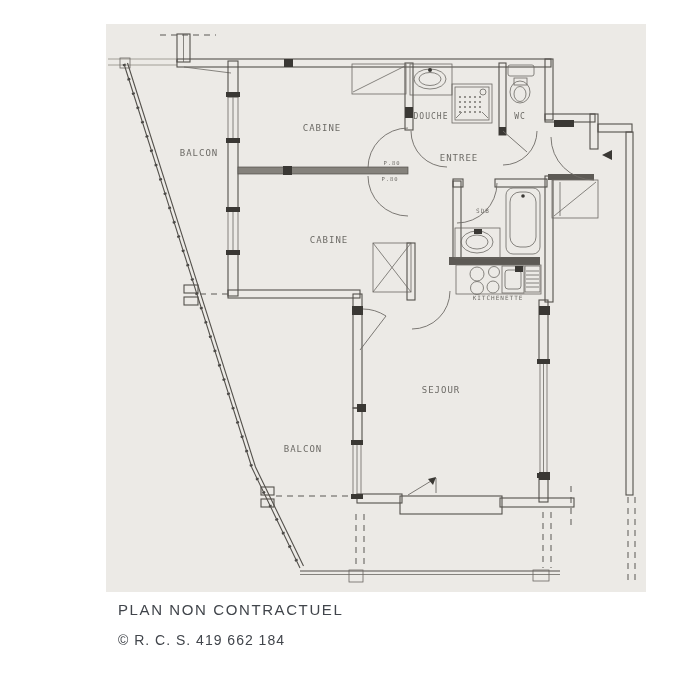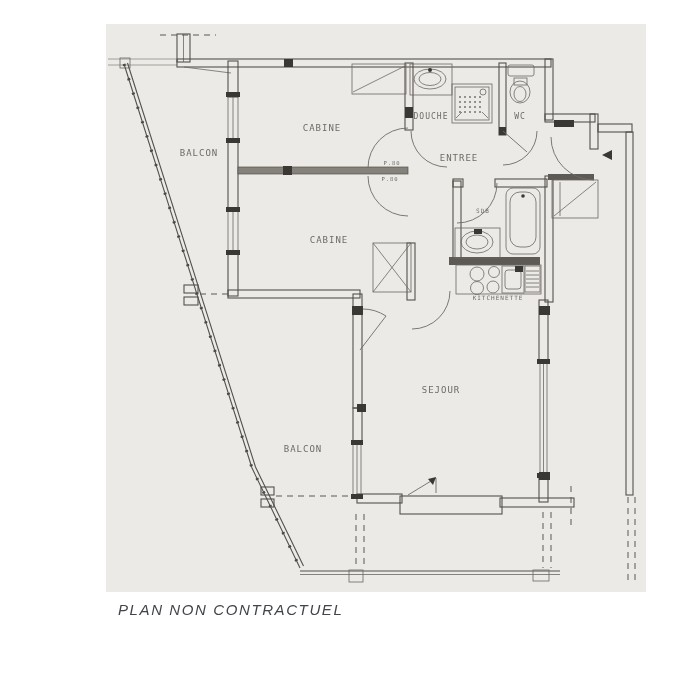--- a/index.html
+++ b/index.html
@@ -9,21 +9,21 @@
   
   .w   {fill:none;stroke:#54514c;stroke-width:1.1;}
   .thin{fill:none;stroke:#6b6863;stroke-width:0.8;}
   .lt  {fill:none;stroke:#9b978f;stroke-width:0.9;}
   .dark{fill:#3a3834;stroke:none;}
   .solidwall{fill:#85827c;stroke:#54514c;stroke-width:0.7;}
   .band{fill:#5d5a55;stroke:none;}
   .arc {fill:none;stroke:#6e6b66;stroke-width:0.9;}
   .dash{fill:none;stroke:#5b5954;stroke-width:1;stroke-dasharray:6 5;}
   .lbl {font-family:"DejaVu Sans Mono",monospace;fill:#4c4a45;opacity:0.8;letter-spacing:1px;}
-  .footer-line{position:absolute;left:118px;color:#41454b;font-style:italic;}
+  .footer-line{position:absolute;left:118px;color:#41454b;}
   .footer-line.l1{top:601px;font-size:15px;letter-spacing:1.6px;font-weight:500;}
   .footer-line.l2{top:632px;font-size:14px;letter-spacing:1px;font-weight:400;}
 </style>
 </head>
 <body>
 
 <div class="page">
 
 <svg class="plan-svg" width="700" height="700" viewBox="0 0 700 700">
 
@@ -268,14 +268,15 @@
     <text class="lbl" x="483" y="213" font-size="6">SDB</text>
     <text class="lbl" x="498" y="300" font-size="6">KITCHENETTE</text>
     <text class="lbl" x="441" y="393" font-size="9">SEJOUR</text>
     <text class="lbl" x="303" y="452" font-size="9">BALCON</text>
     <text class="lbl" x="392" y="165" font-size="5.5">P.80</text>
     <text class="lbl" x="390" y="181" font-size="5.5">P.80</text>
   </g>
 </svg>
 
   <div class="footer-line l1">PLAN NON CONTRACTUEL</div>
+  <div class="footer-line l2">© R. C. S. 419 662 184</div>
 
 </div>
 
 </body></html>

